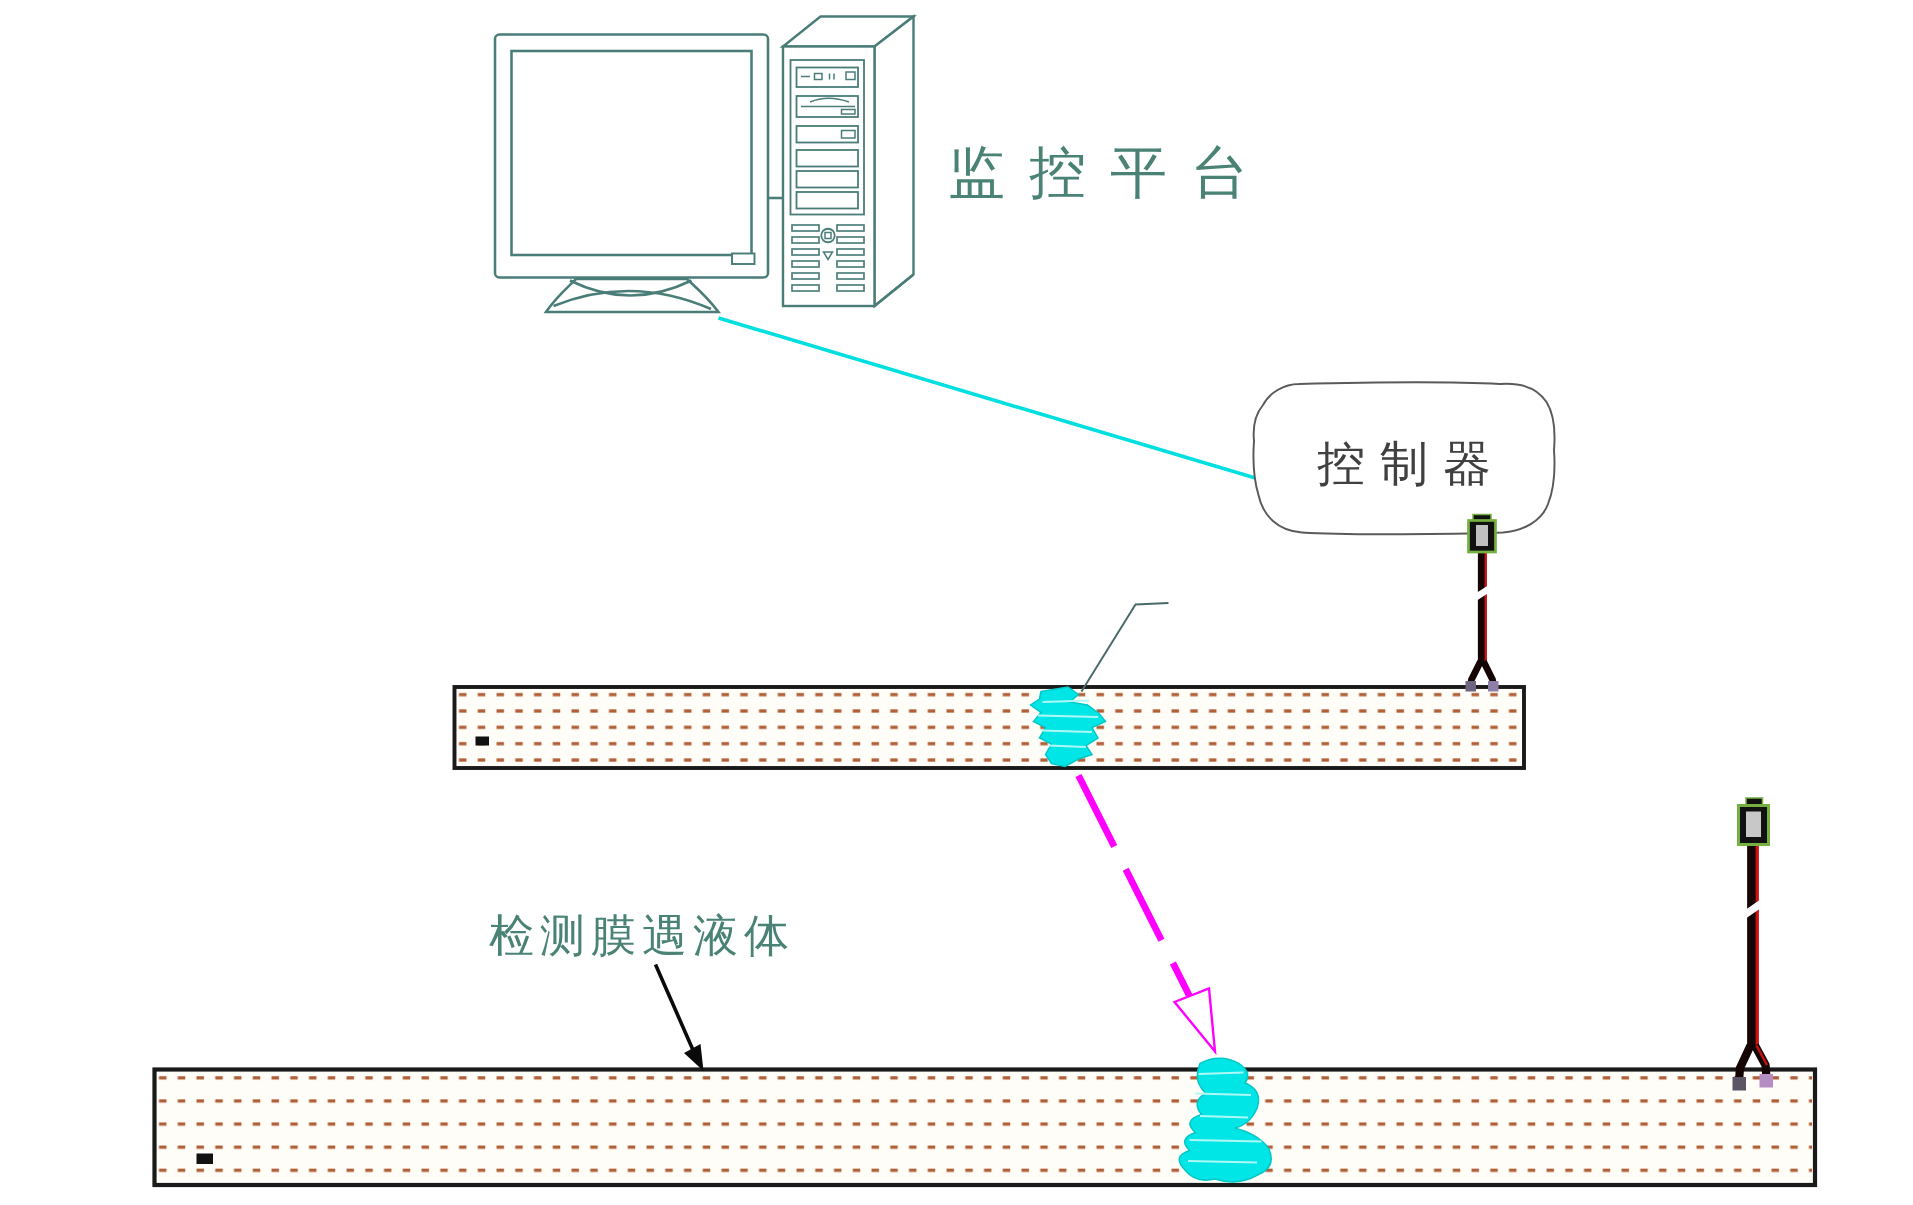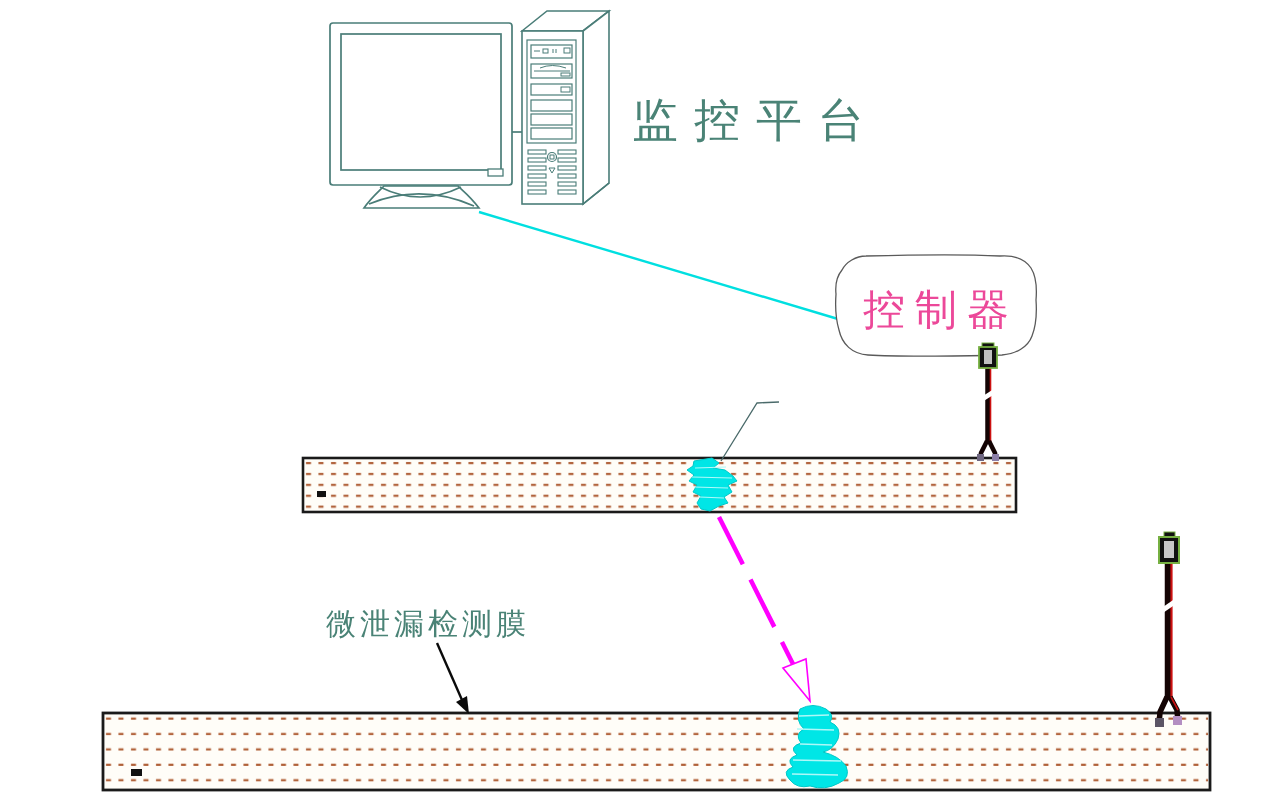--- a/index.html
+++ b/index.html
@@ -3,26 +3,26 @@
 <meta charset="utf-8">
 <style>
   html,body{margin:0;padding:0;background:#ffffff;}
   .canvas{
     position:relative;width:1275px;height:803px;background:#ffffff;overflow:hidden;
     font-family:"Liberation Serif","DejaVu Serif",serif;
   }
   .layer{position:absolute;left:0;top:0;}
   .lbl{position:absolute;white-space:nowrap;}
   .lbl-platform{
-    left:632px;top:90px;font-size:46px;letter-spacing:16px;color:#4a8376;font-weight:400;
+    left:632px;top:90px;font-size:38px;letter-spacing:16px;color:#4a8376;font-weight:400;
   }
   .ctrl-box-text{
     position:absolute;left:836px;top:256px;width:200px;height:108px;
     display:flex;align-items:center;justify-content:center;
-    font-size:42px;letter-spacing:10px;color:#ec4899;text-indent:10px;
+    font-size:32px;letter-spacing:10px;color:#404040;text-indent:10px;
   }
   .lbl-liquid{
     left:783px;top:386px;font-size:30px;letter-spacing:4px;color:#54787e;
   }
   .lbl-membrane{
     left:326px;top:604px;font-size:30px;letter-spacing:4px;color:#4a8376;
   }
 </style>
 </head>
 <body>
@@ -197,15 +197,15 @@
         <rect x="1164" y="541" width="10" height="17" fill="#c8c8c8" stroke="none"></rect>
       </g>
     </g>
   </svg>
 
   <div class="lbl lbl-platform">监控平台</div>
 
   <div class="ctrl-box-text">控制器</div>
 
 
-  <div class="lbl lbl-membrane">微泄漏检测膜</div>
+  <div class="lbl lbl-membrane">检测膜遇液体</div>
 
 </div>
 
 </body></html>

